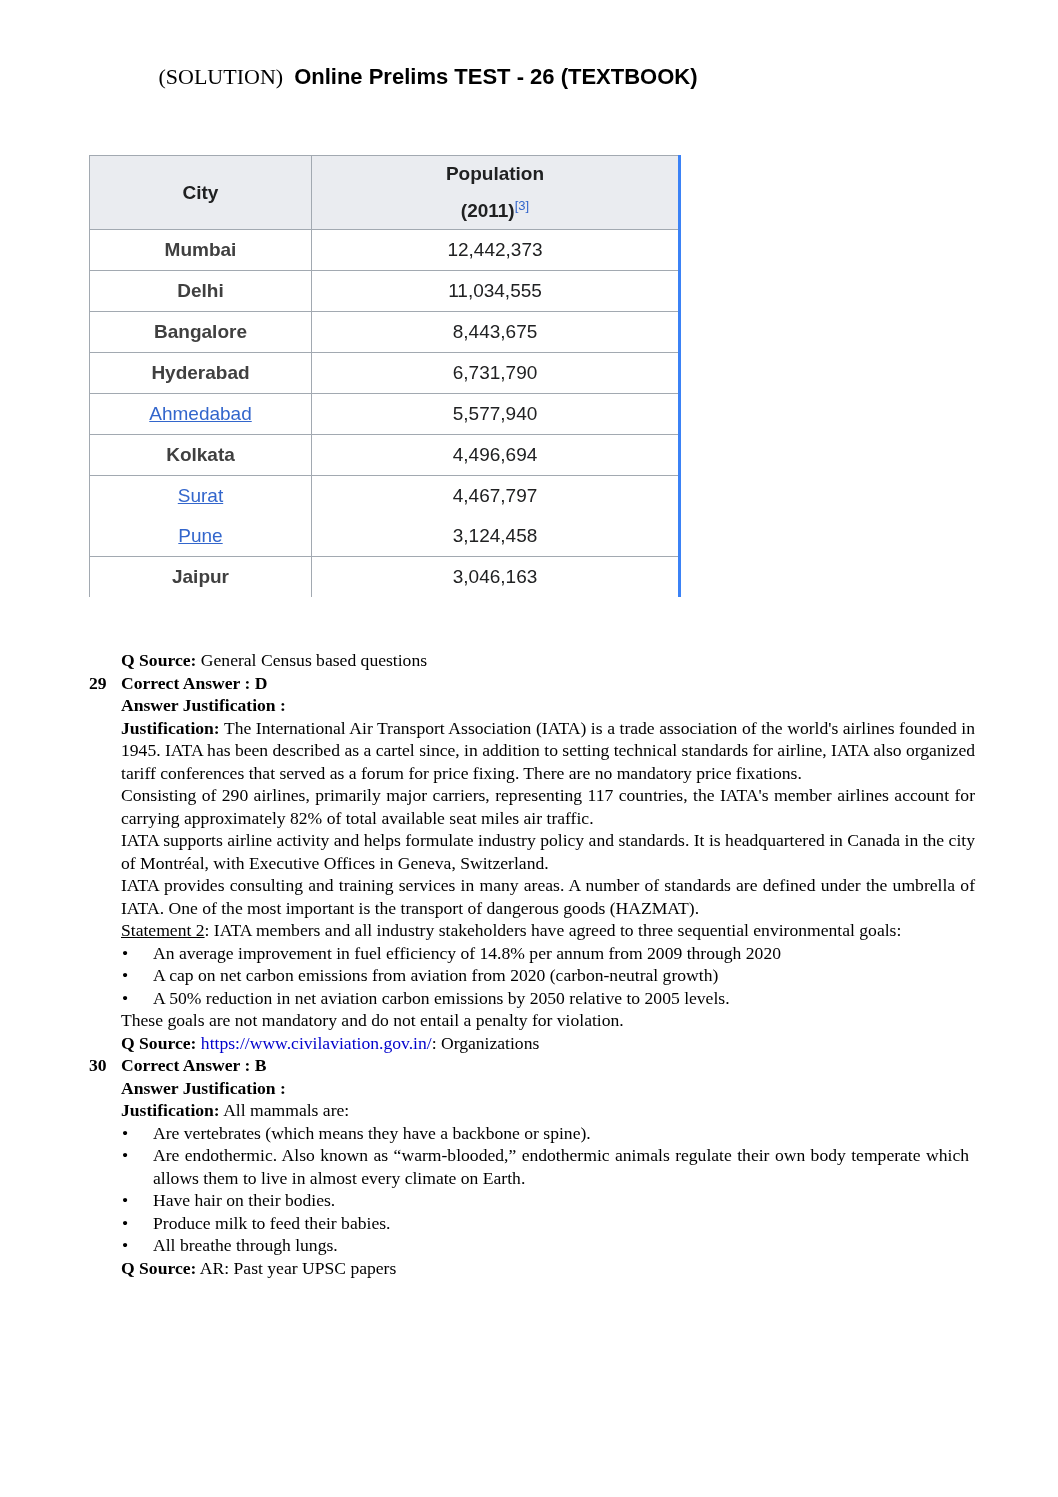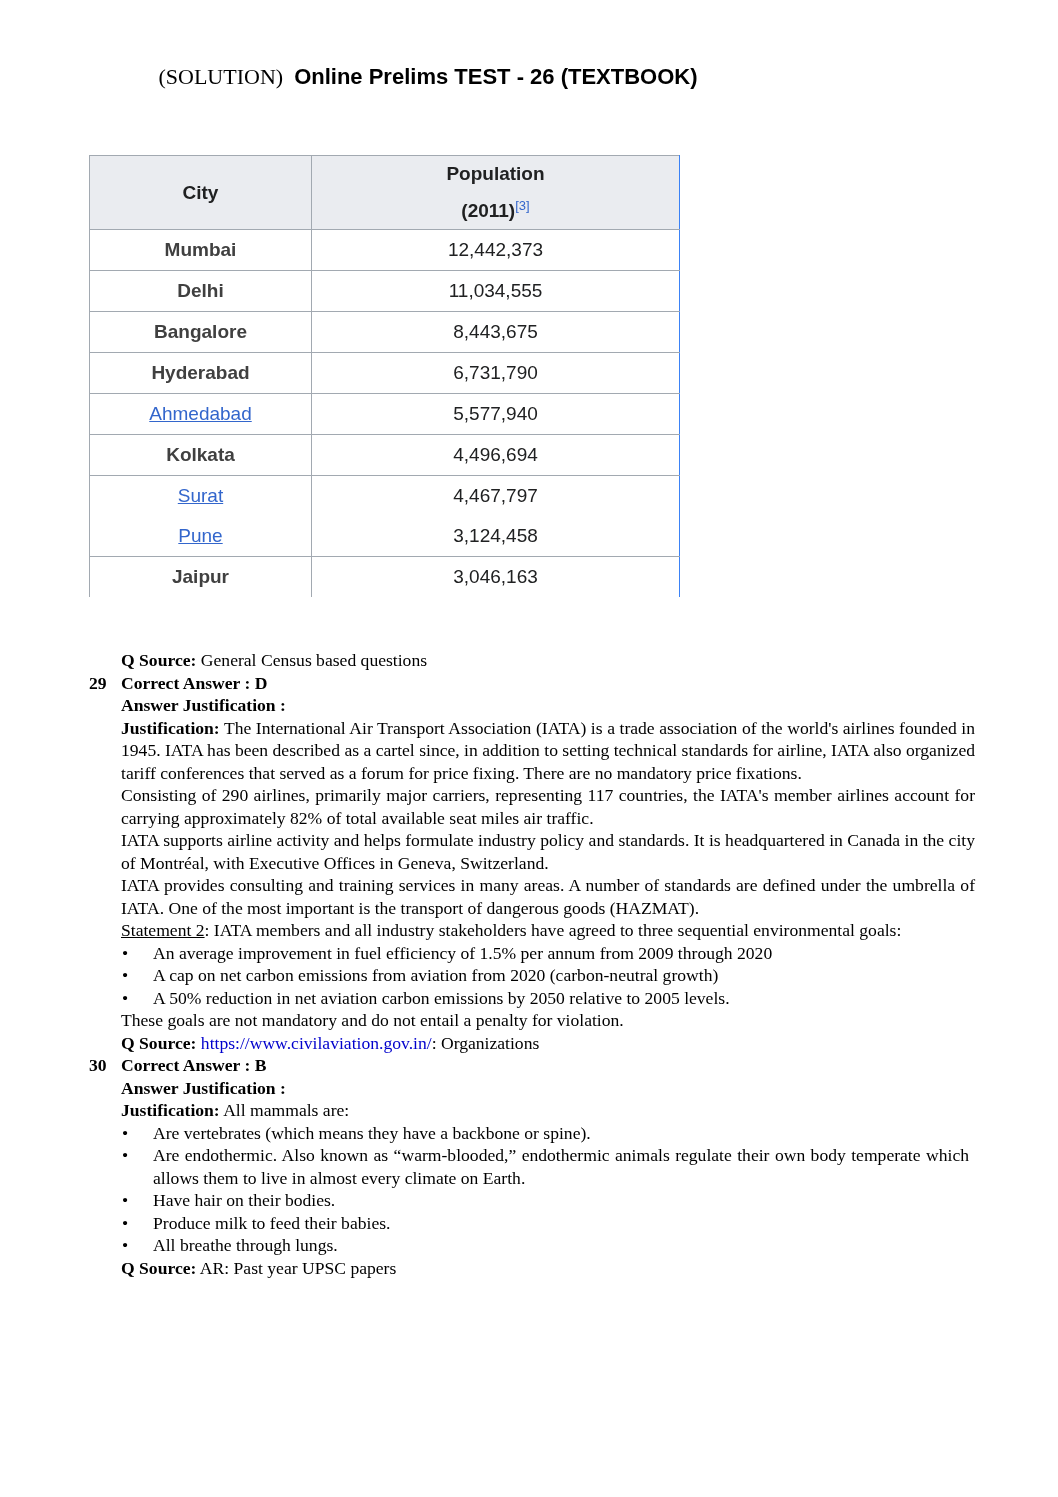--- a/index.html
+++ b/index.html
@@ -20,21 +20,21 @@
   table.pop td { height: 40px; color: #202122; }
   table.pop col.c1 { width: 222px; }
   table.pop col.c2 { width: 368px; }
   table.pop td.city.bold { color: #404040; font-weight: bold; }
   table.pop td.city.plain { color: #3366cc; text-decoration: underline; }
   .pop-head { line-height: 32px; }
   sup.ref { color: #3366cc; font-weight: normal; font-size: 13px; }
   table.pop tr.nob td { border-top: none; }
   table.pop tr.nob-b td { border-bottom: none; }
   table.pop tr.last td { border-bottom: none; height: 40px; }
-  table.pop th.lastcol, table.pop td.lastcol { border-right: 1px solid #3b82f6; }
+  table.pop th.lastcol, table.pop td.lastcol { border-right: 3px solid #3b82f6; }
 
   .doc { position: absolute; left: 0; top: 649px; width: 1058px;
     font-family: "Liberation Serif", serif; font-size: 17.6px; color: #000; line-height: 22.5px; }
   .line { position: relative; padding-left: 121px; padding-right: 83px; text-align: justify; }
   .num { position: absolute; left: 89px; font-weight: bold; }
   .b { font-weight: bold; }
   .u { text-decoration: underline; }
   .link { color: #0000cc; }
   ul.bul { margin: 0; padding: 0; list-style: none; }
   ul.bul li { position: relative; padding-left: 153px; padding-right: 89px; text-align: justify; }
@@ -103,21 +103,21 @@
   <div class="line"><span class="b">Q Source:</span><span> General Census based questions</span></div>
 
   <div class="line"><span class="num">29</span><span class="b">Correct Answer : D</span></div>
   <div class="line"><span class="b">Answer Justification :</span></div>
   <div class="line"><span class="b">Justification:</span><span> The International Air Transport Association (IATA) is a trade association of the world's airlines founded in 1945. IATA has been described as a cartel since, in addition to setting technical standards for airline, IATA also organized tariff conferences that served as a forum for price fixing. There are no mandatory price fixations.</span></div>
   <div class="line">Consisting of 290 airlines, primarily major carriers, representing 117 countries, the IATA's member airlines account for carrying approximately 82% of total available seat miles air traffic.</div>
   <div class="line">IATA supports airline activity and helps formulate industry policy and standards. It is headquartered in Canada in the city of Montréal, with Executive Offices in Geneva, Switzerland.</div>
   <div class="line">IATA provides consulting and training services in many areas. A number of standards are defined under the umbrella of IATA. One of the most important is the transport of dangerous goods (HAZMAT).</div>
   <div class="line"><span class="u">Statement 2</span><span>: IATA members and all industry stakeholders have agreed to three sequential environmental goals:</span></div>
   <ul class="bul" id="q29-bullets">
-      <li><span class="dot">•</span><span>An average improvement in fuel efficiency of 1.5% per annum from 2009 through 2020</span></li>
+      <li><span class="dot">•</span><span>An average improvement in fuel efficiency of 14.8% per annum from 2009 through 2020</span></li>
       <li><span class="dot">•</span><span>A cap on net carbon emissions from aviation from 2020 (carbon-neutral growth)</span></li>
       <li><span class="dot">•</span><span>A 50% reduction in net aviation carbon emissions by 2050 relative to 2005 levels.</span></li>
     </ul>
   <div class="line">These goals are not mandatory and do not entail a penalty for violation.</div>
   <div class="line"><span class="b">Q Source:</span> <span class="link">https://www.civilaviation.gov.in/</span><span>: Organizations</span></div>
 
   <div class="line"><span class="num">30</span><span class="b">Correct Answer : B</span></div>
   <div class="line"><span class="b">Answer Justification :</span></div>
   <div class="line"><span class="b">Justification:</span><span> All mammals are:</span></div>
   <ul class="bul" id="q30-bullets">

